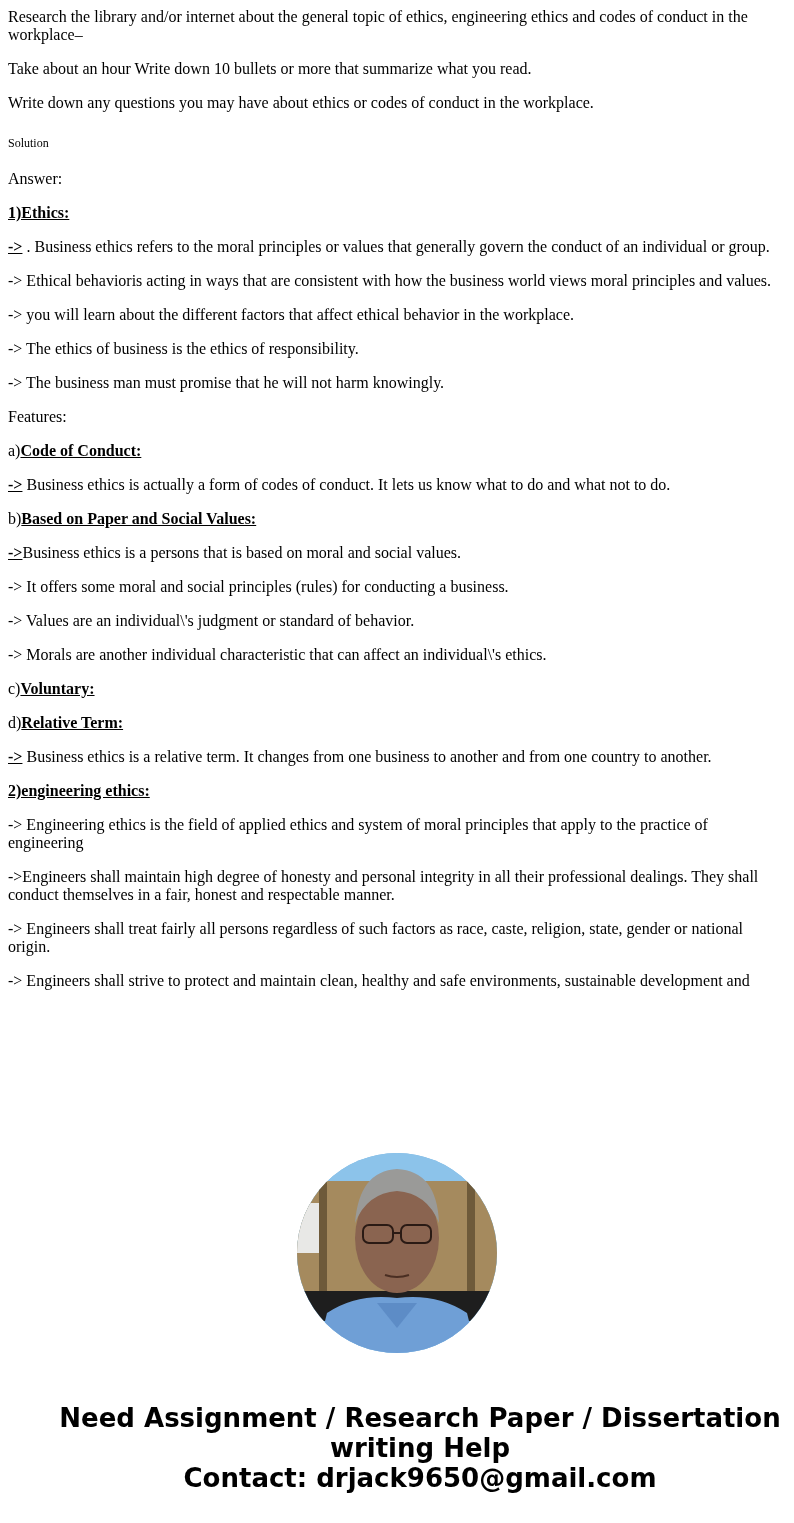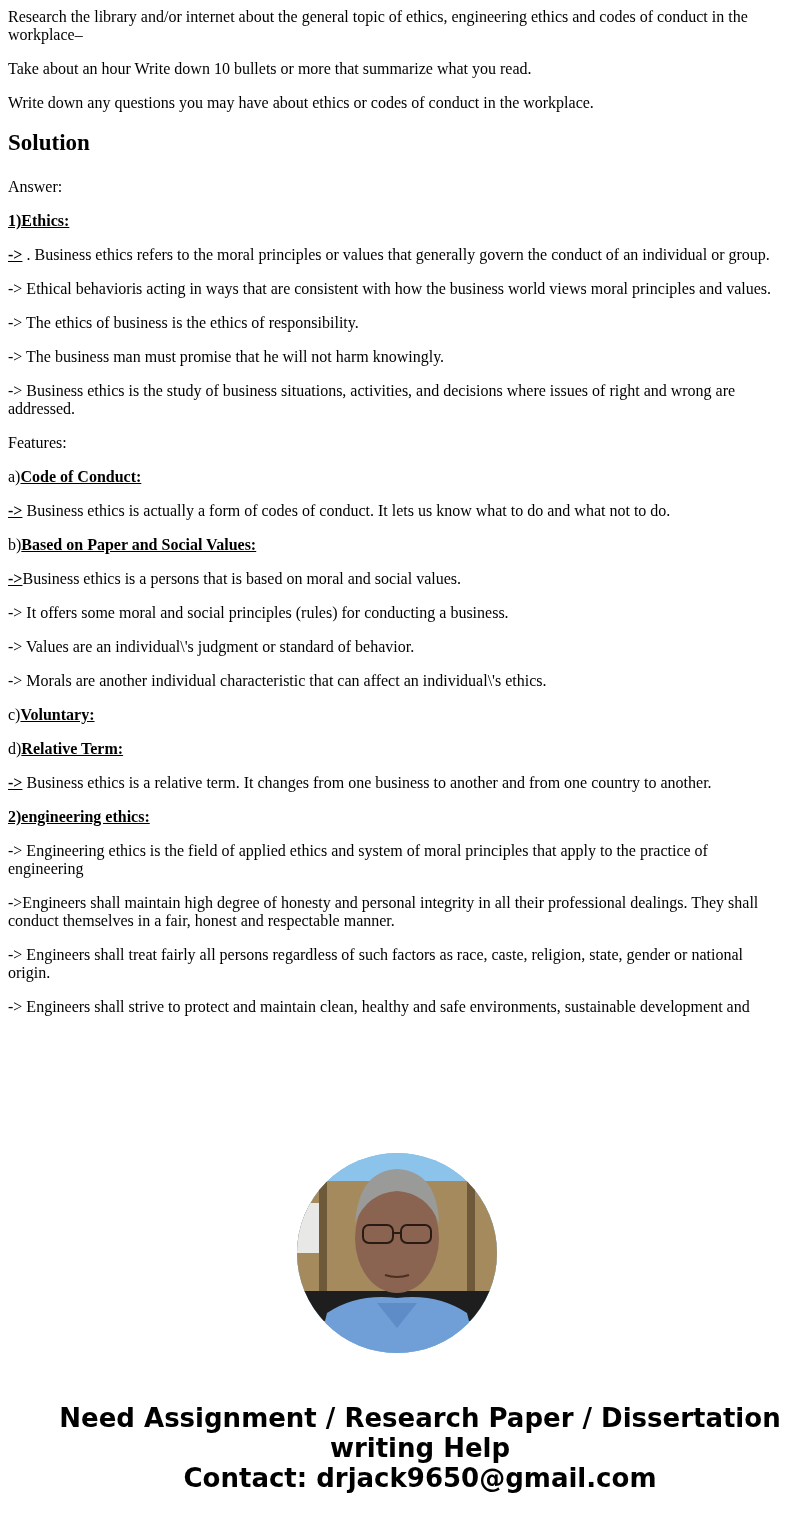--- a/index.html
+++ b/index.html
@@ -19,23 +19,23 @@
       top: 0;
       width: 778px;
       height: 1123px;
       overflow: hidden;
     }
     .content p {
       margin: 8px 0 16px 0;
     }
     .content p.first { }
     .content h3 {
-      font-size: 23px;
-      font-weight: bold;
-      margin: 20px 0 24px 0;
+      font-size: 12px;
+      font-weight: normal;
+      margin: 20px 0 16px 0;
       line-height: 22px;
     }
     .content b { font-weight: bold; text-decoration: underline; }
     .avatar {
       position: absolute;
       left: 297px;
       top: 1153px;
       width: 200px;
       height: 200px;
       border-radius: 50%;
@@ -66,23 +66,23 @@
   <p>Take about an hour Write down 10 bullets or more that summarize what you read.</p>
   <p>Write down any questions you may have about ethics or codes of conduct in the workplace.</p>
 
   <h3>Solution</h3>
   <p>Answer:</p>
 
   <p><b>1)Ethics:</b></p>
 
   <p><b>-&gt;</b><span> . Business ethics refers to the moral principles or values that generally govern the conduct of an individual or group.</span></p>
   <p><span>-&gt;</span><span> Ethical behavioris acting in ways that are consistent with how the business world views moral principles and values.</span></p>
+  <p><span>-&gt;</span><span> you will learn about the different factors that affect ethical behavior in the workplace.</span></p>
   <p><span>-&gt;</span><span> The ethics of business is the ethics of responsibility.</span></p>
   <p><span>-&gt;</span><span> The business man must promise that he will not harm knowingly.</span></p>
-  <p><span>-&gt;</span><span> Business ethics is the study of business situations, activities, and decisions where issues of right and wrong are addressed.</span></p>
 
   <p>Features:</p>
 
   <p><span>a)</span><b>Code of Conduct:</b></p>
   <p><b>-&gt;</b><span> Business ethics is actually a form of codes of conduct. It lets us know what to do and what not to do.</span></p>
 
   <p><span>b)</span><b>Based on Paper and Social Values:</b></p>
   <p><b>-&gt;</b><span>Business ethics is a persons that is based on moral and social values.</span></p>
   <p><span>-&gt;</span><span> It offers some moral and social principles (rules) for conducting a business.</span></p>
   <p><span>-&gt;</span><span> Values are an individual\'s judgment or standard of behavior.</span></p>

